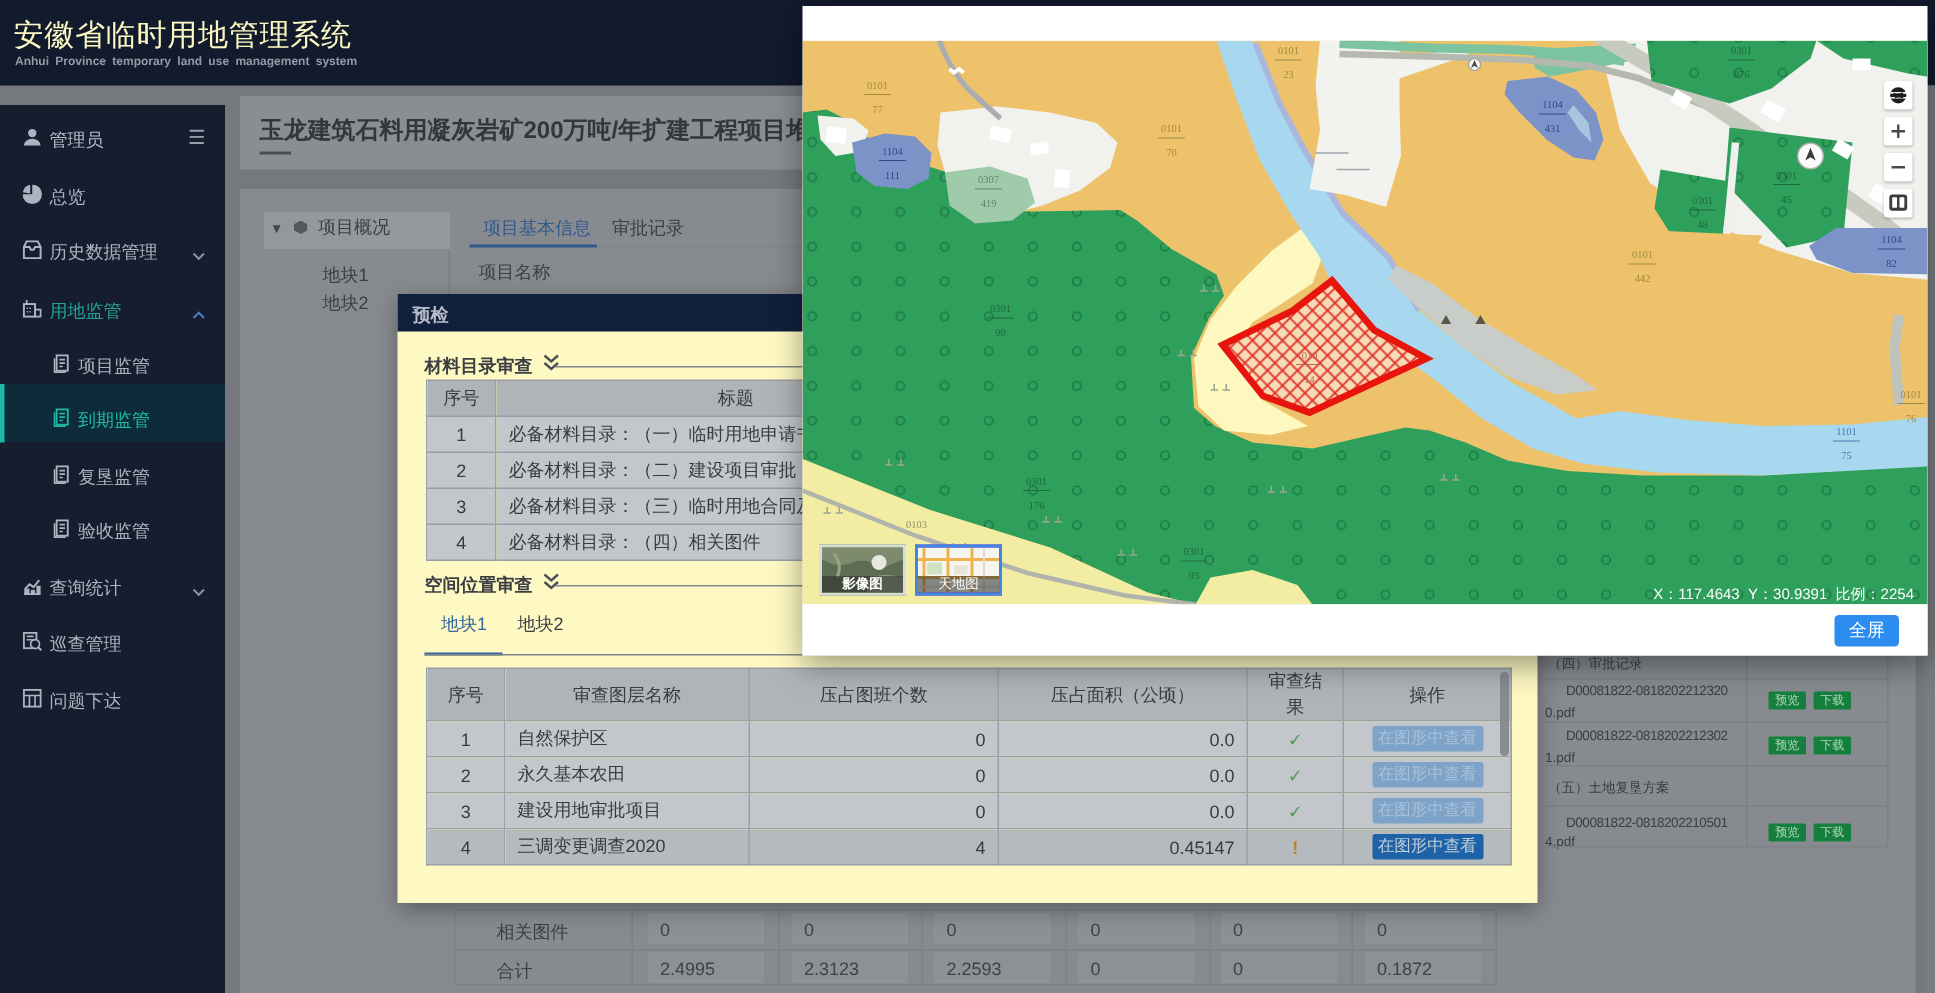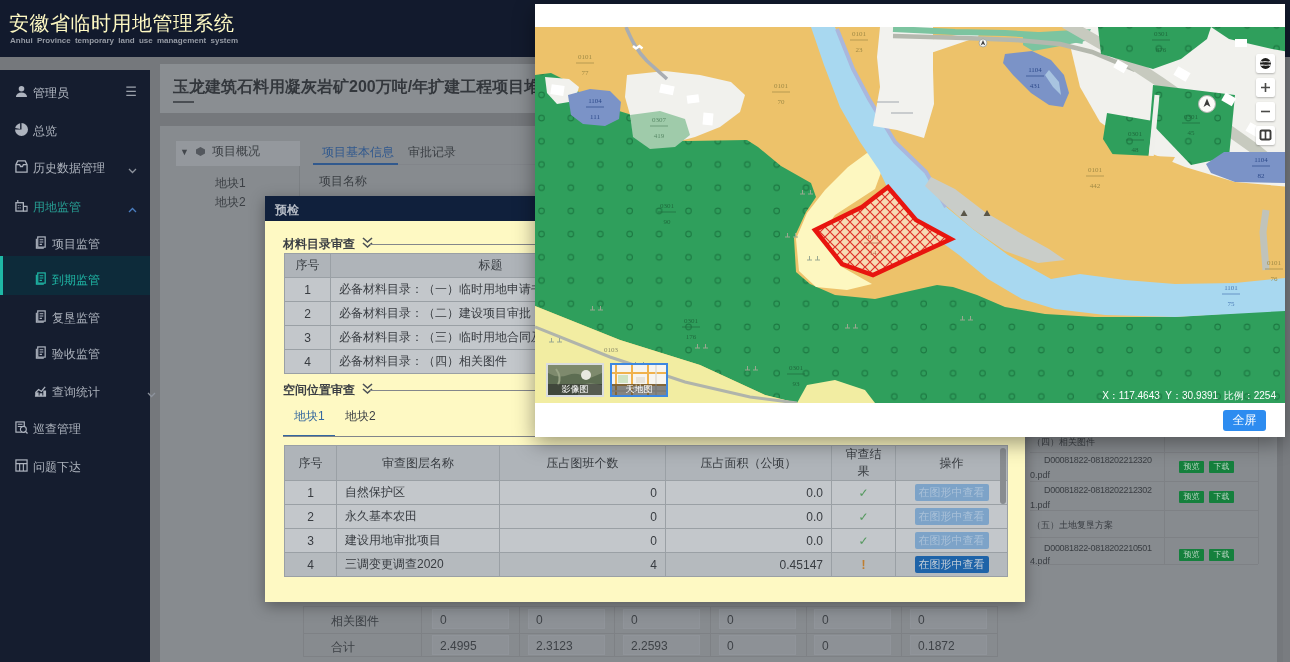--- a/index.html
+++ b/index.html
@@ -139,21 +139,21 @@
       </div>
     <div class="mi mi2" style="top:274px;">
         <span class="ic">
           <svg width="12" height="13" viewBox="0 0 12 14">
             <rect x="2.5" y="1" width="8" height="11" fill="none" stroke="#aeb4bf" stroke-width="1.3"></rect>
             <path d="M1,3 v10 h8 M4.5,4 h4 M4.5,6.5 h4 M4.5,9 h2.5" stroke="#aeb4bf" stroke-width="1.2" fill="none"></path>
           </svg>
         </span>
         <span class="tx">验收监管</span>
       </div>
-    <div class="mi" style="top:312px;margin-left:19px;">
+    <div class="mi" style="top:312px;">
         <span class="ic">
           <svg width="13" height="13" viewBox="0 0 14 14">
             <path d="M1,13 h12 M2,13 v-4 l3,-3 3,2 4,-5" stroke="#aeb4bf" stroke-width="1.4" fill="none"></path>
             <rect x="2" y="9" width="3" height="4" fill="#aeb4bf"></rect>
             <rect x="6" y="10" width="3" height="3" fill="#aeb4bf"></rect>
             <rect x="10" y="7" width="3" height="6" fill="#aeb4bf"></rect>
           </svg>
         </span>
         <span class="tx">查询统计</span>
         <span class="ar"><svg width="9" height="6" viewBox="0 0 9 6">
@@ -224,21 +224,21 @@
     <div class="abs" style="left:144px;top:4px;width:1px;height:51px;background:#7e8185;"></div>
     <div class="abs" style="left:242px;top:4px;width:1px;height:51px;background:#7e8185;"></div>
     <div class="abs" style="left:337px;top:4px;width:1px;height:51px;background:#7e8185;"></div>
     <div class="abs" style="left:433px;top:4px;width:1px;height:51px;background:#7e8185;"></div>
     <div class="abs" style="left:529px;top:4px;width:1px;height:51px;background:#7e8185;"></div>
     <div class="abs" style="left:624px;top:4px;width:1px;height:51px;background:#7e8185;"></div>
     <div class="abs" style="left:720px;top:4px;width:1px;height:51px;background:#7e8185;"></div>
   </div>
 
   <div id="pdfpanel" class="abs" style="left:1030px;top:430px;width:253px;height:232px;font-size:9px;color:#3a3e43;">
-    <div class="abs" style="left:2px;top:6px;">（四）相关图件</div>
+    <div class="abs" style="left:2px;top:6px;">（四）审批记录</div>
     <div class="pline" style="top:22px;"></div>
     <div class="abs" style="left:14px;top:25px;letter-spacing:-0.3px;">D00081822-0818202212320</div>
     <div class="abs" style="left:0px;top:40px;">0.pdf</div>
     <div class="abs" style="left:149px;top:31px;"><span class="gbtn">预览</span>&nbsp;&nbsp;<span class="gbtn">下载</span></div>
     <div class="pline" style="top:51px;"></div>
     <div class="abs" style="left:14px;top:55px;letter-spacing:-0.3px;">D00081822-0818202212302</div>
     <div class="abs" style="left:0px;top:70px;">1.pdf</div>
     <div class="abs" style="left:149px;top:61px;"><span class="gbtn">预览</span>&nbsp;&nbsp;<span class="gbtn">下载</span></div>
     <div class="pline" style="top:80px;"></div>
     <div class="abs" style="left:2px;top:89px;">（五）土地复垦方案</div>
@@ -569,21 +569,21 @@
           <rect x="4.5" y="4.5" width="6" height="13" rx="1" fill="#fff"></rect>
           <rect x="13.5" y="4.5" width="6" height="13" rx="1" fill="#fff"></rect>
         </svg></div>
     <div class="abs" style="left:663px;top:91px;width:18px;height:18px;border-radius:50%;background:#fbfbf9;border:1px solid #b0b3ae;">
       <svg width="16" height="16" viewBox="0 0 16 16" style="position:absolute;left:0;top:0;">
           <path d="M8,2.5 L11.5,11 L8,8.8 L4.5,11 Z" fill="#3a3a3a"></path>
         </svg>
     </div>
     <div id="coords" class="abs" style="right:9px;top:385px;font-size:10px;color:#fff;">X：117.4643&nbsp;&nbsp;Y：30.9391&nbsp;&nbsp;比例：2254</div>
 
-    <div class="abs" style="left:11px;top:359px;width:58px;height:34px;border:2px solid #d9dcdf;background:#4d7c0f;">
+    <div class="abs" style="left:11px;top:359px;width:58px;height:34px;border:2px solid #d9dcdf;background:#4d7c0f;font-weight:bold;">
       <svg width="54" height="30">
           <rect width="54" height="30" fill="#7e8a6d"></rect>
           <path d="M0,8 q10,6 20,2 t20,4 l14,-6 v22 h-54 Z" fill="#5d6d52"></path>
           <path d="M8,4 q6,8 2,16" stroke="#98a385" stroke-width="2" fill="none"></path>
           <circle cx="38" cy="10" r="5" fill="#e8e8e0"></circle>
           <path d="M30,22 q8,-6 24,-2 v10 h-24 Z" fill="#8f9a80"></path>
         </svg>
       <div class="thlab">影像图</div>
     </div>
     <div class="abs" style="left:75px;top:359px;width:58px;height:34px;border:2px solid #3d87e0;background:#6d28d9;">

